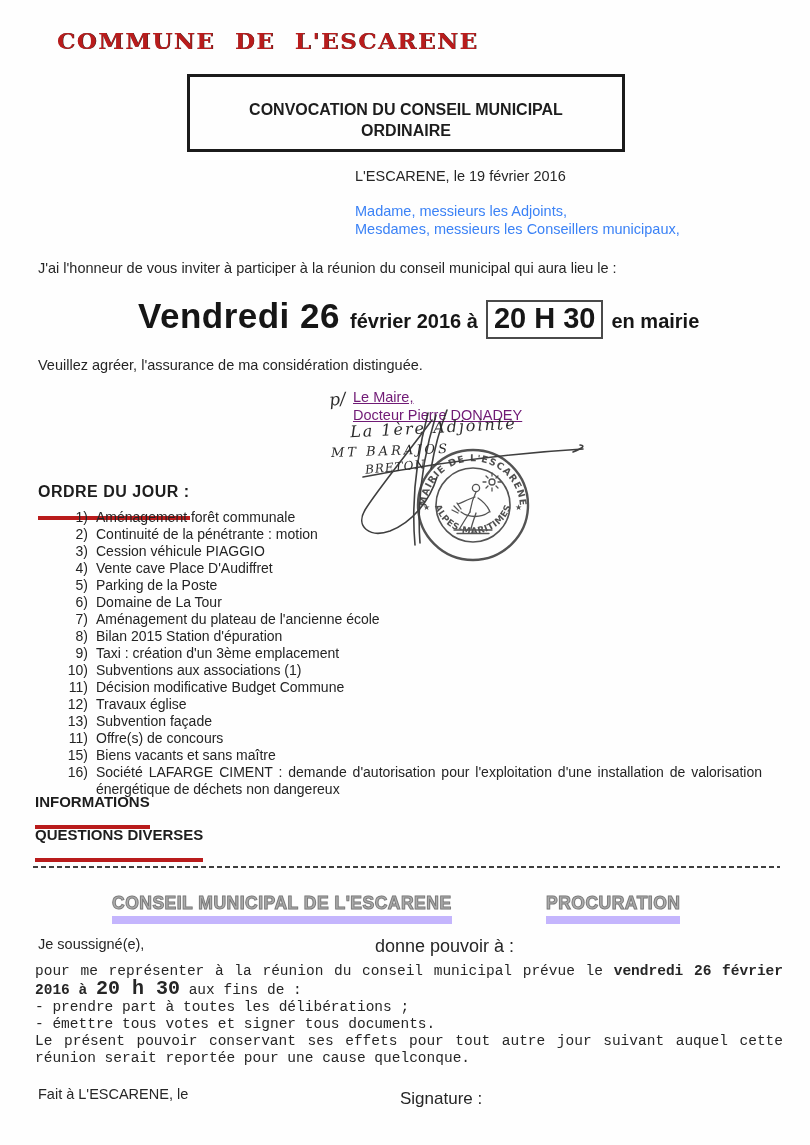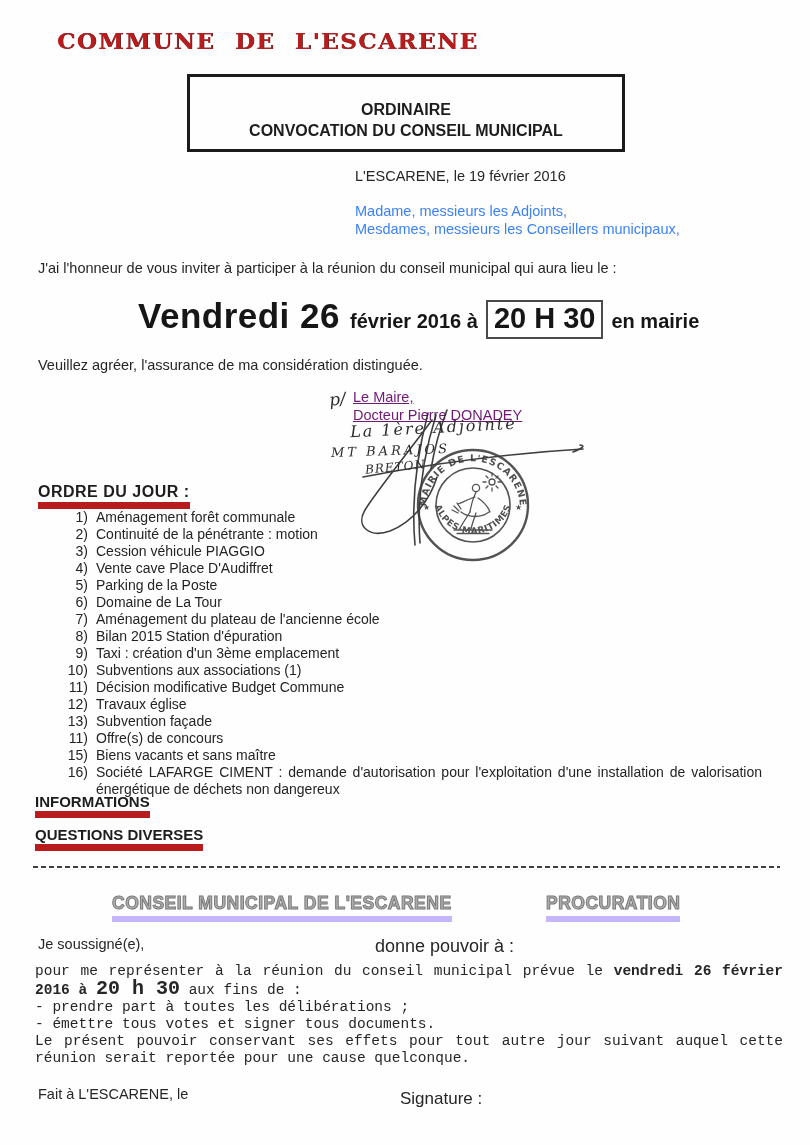--- a/index.html
+++ b/index.html
@@ -76,22 +76,22 @@
     color:#2d2d2d;
   }
   .hand-note1 { left:350px; top:418px; font-size:16px; transform:rotate(-3deg); letter-spacing:2px; }
   .hand-note2 { left:331px; top:443px; font-size:13px; transform:rotate(-2deg); letter-spacing:3px; }
   .hand-note3 { left:365px; top:460px; font-size:12px; transform:rotate(-5deg); letter-spacing:1px; }
 
   
   .section-heading {
     font-weight:bold;
     color:#1d1d1d;
-    border-bottom:7px solid #b91c1c;
-    padding-bottom:1px;
+    border-bottom:4px solid #b91c1c;
+    padding-bottom:15px;
     display:inline-block;
   }
   .ordre-heading { left:38px; top:483px; font-size:16px; letter-spacing:0.5px; }
   .ordre-list { left:60px; top:509px; width:702px; list-style:none; }
   .ordre-list li { display:flex; font-size:14px; line-height:17px; color:#242424; }
   .ordre-list .num { width:28px; text-align:right; flex:none; }
   .ordre-list .item-text { margin-left:8px; flex:1; }
   .ordre-list li:last-child .item-text { text-align:justify; }
 
   .informations-heading { left:35px; top:793px; font-size:15px; }
@@ -103,21 +103,21 @@
   }
 
   
   .outline-heading {
     font-weight:bold;
     font-size:17.5px;
     letter-spacing:0.5px;
     color:transparent;
     -webkit-text-stroke:1px #7a7a7a;
     text-shadow:0 0 1px #aaa;
-    border-bottom:6px solid #c4b5fd;
+    border-bottom:8px solid #c4b5fd;
     padding-bottom:2px;
   }
   .proc-header-left { left:112px; top:893px; }
   .proc-header-right { left:546px; top:893px; }
 
   .je-soussigne { left:38px; top:936px; font-size:14.5px; color:#262626; }
   .donne-pouvoir { left:375px; top:936px; font-size:18px; color:#262626; }
 
   .proc-body { left:35px; top:963px; width:748px; font-size:14.5px; line-height:17px; color:#262626; }
   .proc-body p { margin:0;font-family:Liberation Mono, monospace; }
@@ -130,22 +130,22 @@
   .signature-label { left:400px; top:1089px; font-size:17px; color:#262626; }
 
   svg { overflow:visible; }
 </style>
 </head>
 <body>
 
 <div class="abs commune-header">COMMUNE  DE  L'ESCARENE</div>
 
 <div class="abs title-box">
+  <div>CONVOCATION DU CONSEIL MUNICIPAL</div>
   <div>ORDINAIRE</div>
-  <div>CONVOCATION DU CONSEIL MUNICIPAL</div>
 </div>
 
 <div class="abs place-date">L'ESCARENE, le 19 février 2016</div>
 
 <div class="abs salutation">
   <div>Madame, messieurs les Adjoints,</div>
   <div>Mesdames, messieurs les Conseillers municipaux,</div>
 </div>
 
 <div class="abs invitation">J'ai l'honneur de vous inviter à participer à la réunion du conseil municipal qui aura lieu le :</div>

